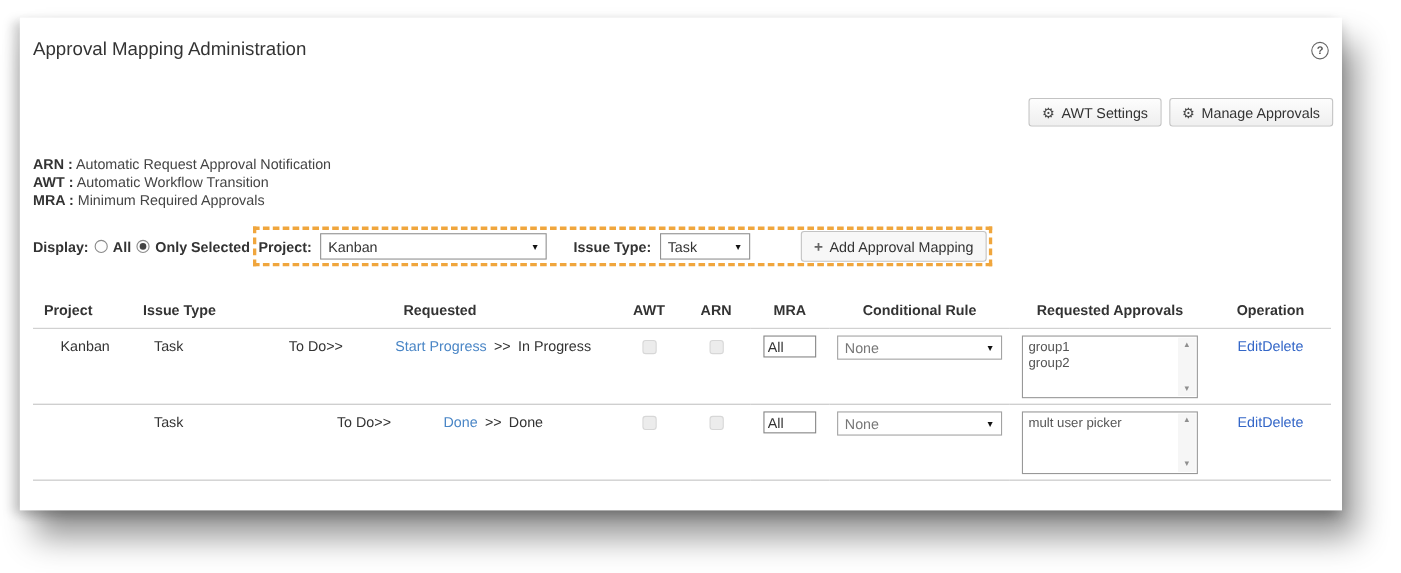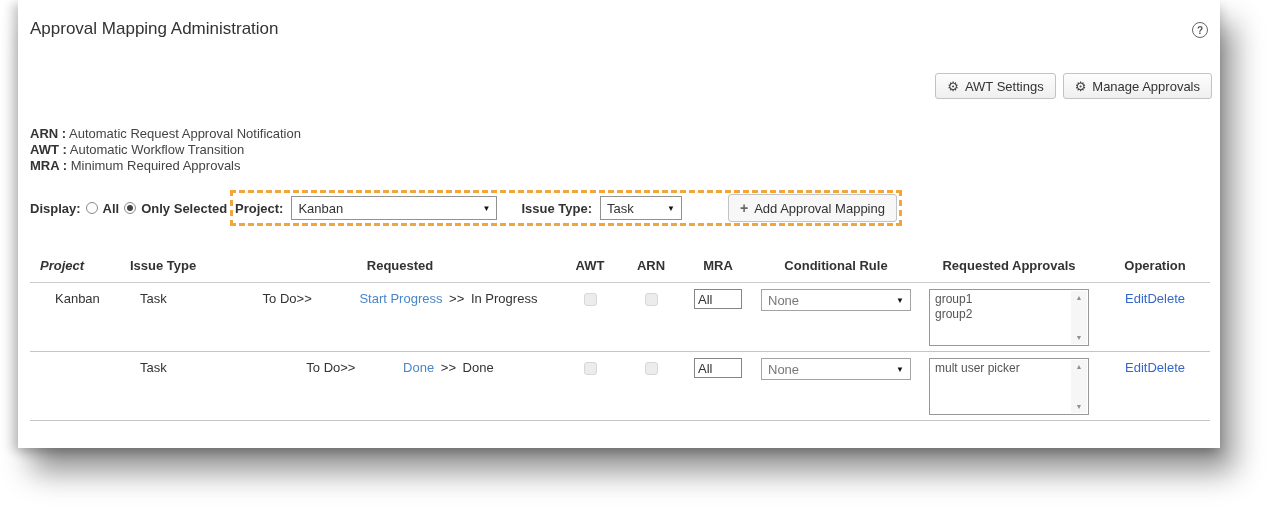--- a/index.html
+++ b/index.html
@@ -4,21 +4,21 @@
 <style>
   * { box-sizing: border-box; }
   html,body { margin:0; padding:0; }
   body {
     width:1274px; height:521px; overflow:hidden;
     background:#ffffff;
     font-family:"Liberation Sans", sans-serif;
     color:#333;
   }
   .card {
-    position:absolute; left:18px; top:0; width:1202px; height:448px;
+    position:absolute; left:18px; top:16px; width:1202px; height:448px;
     background:#ffffff;
     box-shadow:
       -7px 3px 9px rgba(0,0,0,0.15),
       2px 6px 10px rgba(0,0,0,0.15),
       14px 24px 28px rgba(0,0,0,0.42);
   }
   .title {
     position:absolute; left:12px; top:19px; margin:0;
     font-size:17px; font-weight:normal; color:#333;
   }
@@ -68,21 +68,21 @@
 
   table.map {
     position:absolute; left:12px; top:252px; width:1180px;
     border-collapse:collapse; table-layout:fixed; font-size:13px; color:#333;
   }
   .map th {
     font-weight:bold; text-align:center; padding:6px 0 9px; color:#333;
     border-bottom:1px solid #ccc;
   }
   .map th.al, .map td.al { text-align:left; }
-  .map th.c1 { padding-left:10px;font-style:italic; }
+  .map th.c1 { padding-left:10px; }
   .map td { vertical-align:top; text-align:center; padding:6px 0 5px; border-bottom:1px solid #c4c4c4; }
   .map td.c1 { padding-left:25px; }
   .map td.c2 { padding-left:10px; }
   .trans { white-space:nowrap; padding-top:8px !important; }
   .tlink { color:#4a86c6;margin-left:44px; }
   .tsep { margin:0 3px; }
   .checkbox {
     display:inline-block; width:13px; height:13px; margin-top:4px;
     background:#ececec; border:1px solid #d7d7d7; border-radius:3px; cursor:pointer;
   }

